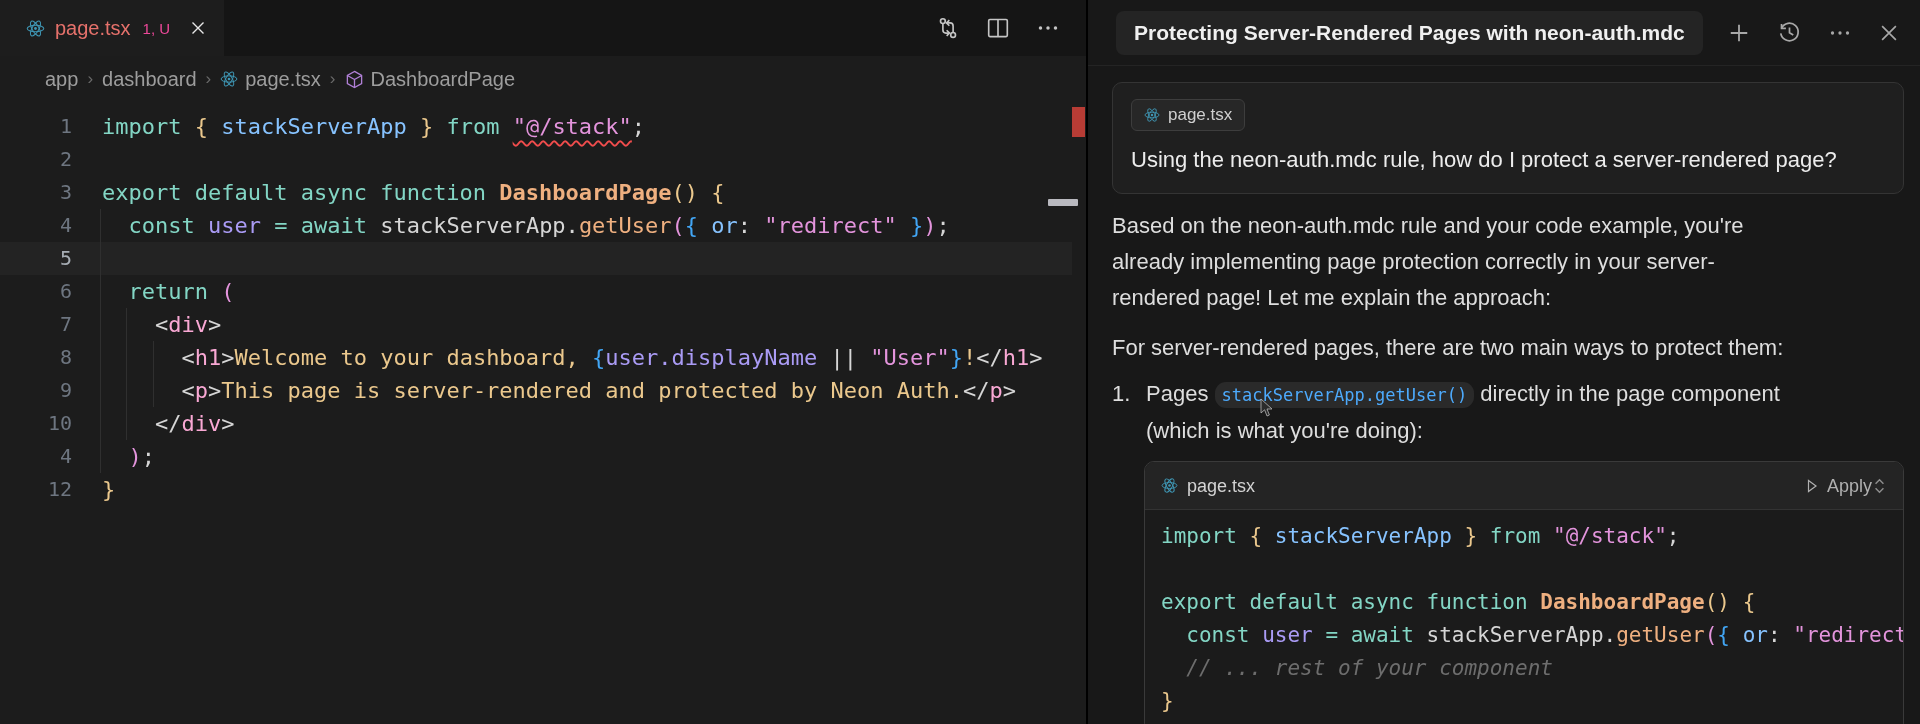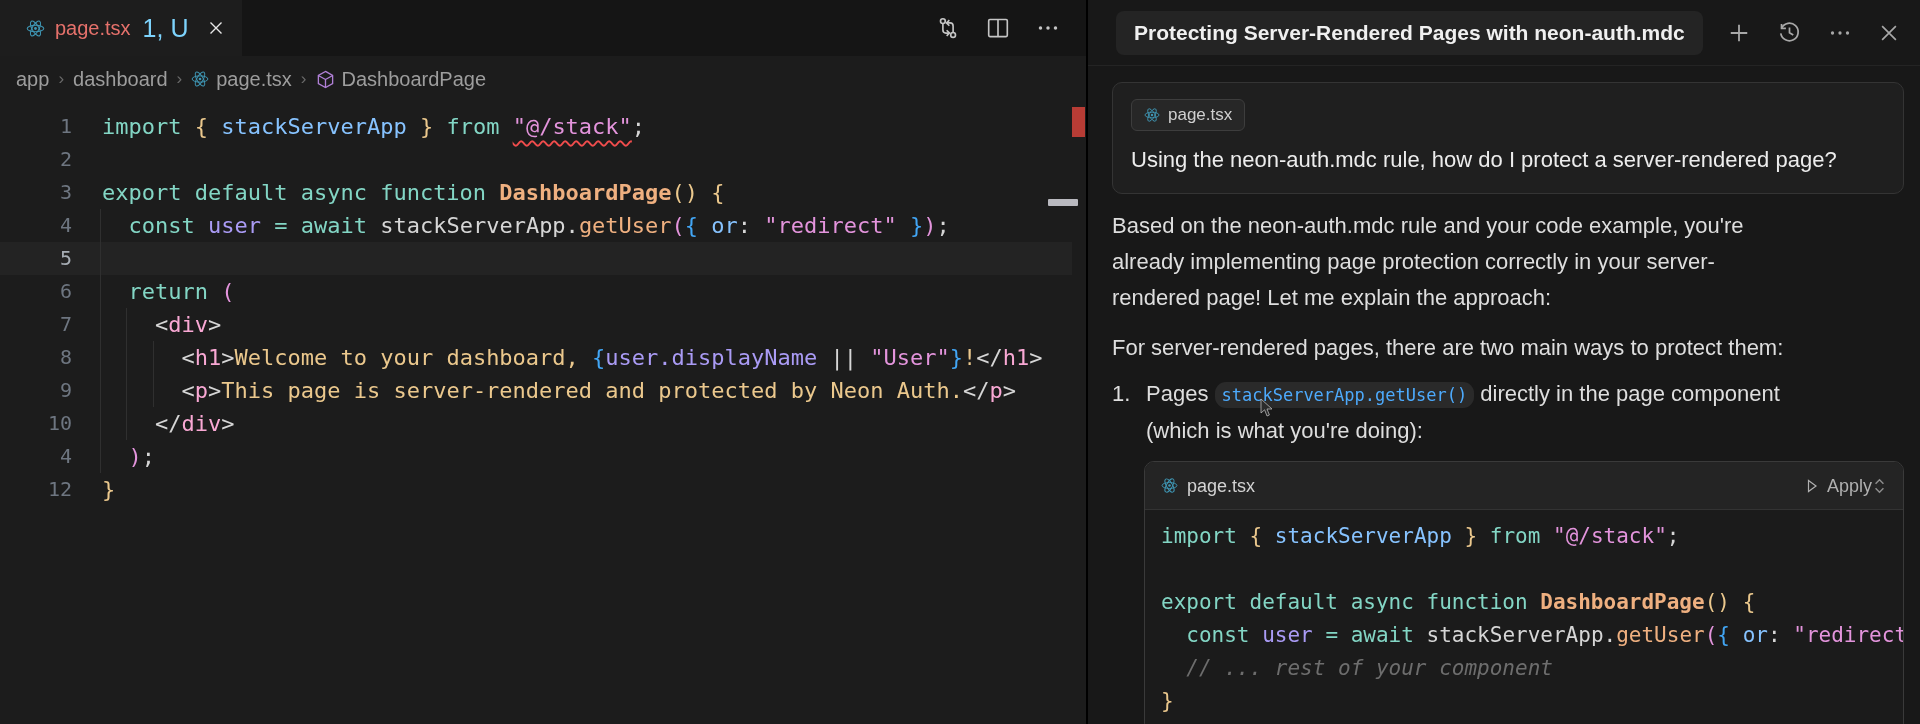--- a/index.html
+++ b/index.html
@@ -5,26 +5,26 @@
   * { margin:0; padding:0; box-sizing:border-box; }
   html,body { width:1920px; height:724px; overflow:hidden; background:#111; }
   body { font-family:"Liberation Sans", sans-serif; }
   .root { position:relative; width:1920px; height:648px; display:flex; }
 
   
   .editor-pane { position:relative; width:1086px; height:724px; background:#1c1c1c; flex:0 0 auto; }
   .tabbar { position:absolute; top:0; left:0; right:0; height:56px; background:#151515; display:flex; align-items:stretch; }
   .tab { display:flex; align-items:center; gap:10px; background:#1d1d1d; padding:0 18px 0 26px; height:56px; }
   .tab-label { color:#e5716b; font-size:20px; }
-  .tab-deco { color:#7dd3fc; font-size:25px; margin-left:2px; }
+  .tab-deco { color:#ec4899; font-size:15px; margin-left:2px; }
   .tab-close { margin-left:10px; display:flex; align-items:center; cursor:pointer; }
   .editor-actions { position:absolute; right:26px; top:0; height:56px; display:flex; align-items:center; gap:26px; }
   .icon-btn { display:flex; align-items:center; justify-content:center; cursor:pointer; }
 
-  .breadcrumb { position:absolute; top:56px; left:0; right:0; height:46px; display:flex; align-items:center; gap:8px; padding-left:16px; font-size:20px; color:#9d9d9d; background:#1c1c1c; }
+  .breadcrumb { position:absolute; top:56px; left:0; right:0; height:46px; display:flex; align-items:center; gap:8px; padding-left:45px; font-size:20px; color:#9d9d9d; background:#1c1c1c; }
   .crumb { display:flex; align-items:center; gap:7px; cursor:pointer; }
   .crumb-sep { color:#6a6a6a; font-size:17px; padding:0 1px; }
 
   .code-region { position:absolute; top:110px; left:0; right:0; bottom:0; }
   .current-line { position:absolute; left:0; right:14px; height:33px; background:#232323; }
   .indent-guide { position:absolute; width:1px; background:#2f2f2f; }
   .code-flex { position:relative; display:flex; }
   .gutter { width:72px; flex:0 0 auto; text-align:right; color:#6e7681; font-family:"DejaVu Sans Mono", monospace; font-size:20px; }
   .gutter .line-num { height:33px; line-height:33px; }
   .gutter .line-num.active { color:#a6adb4; }

